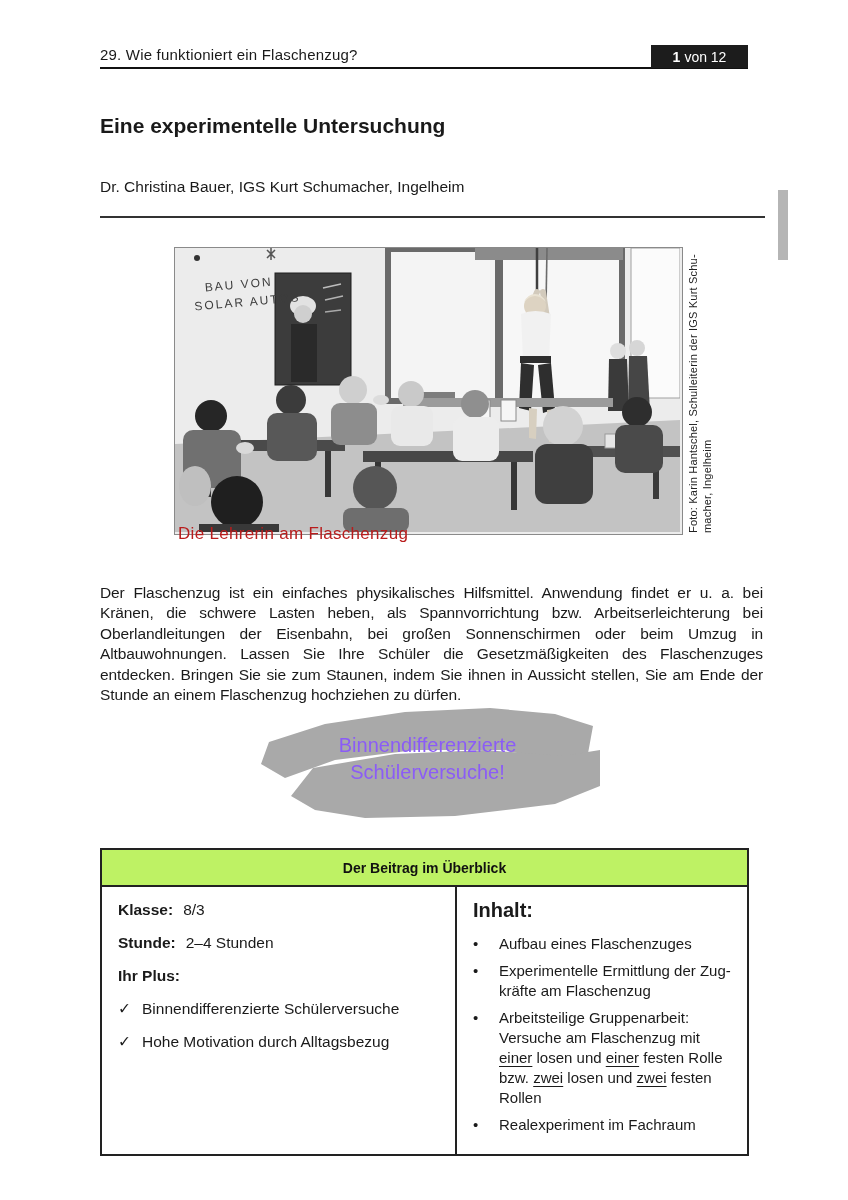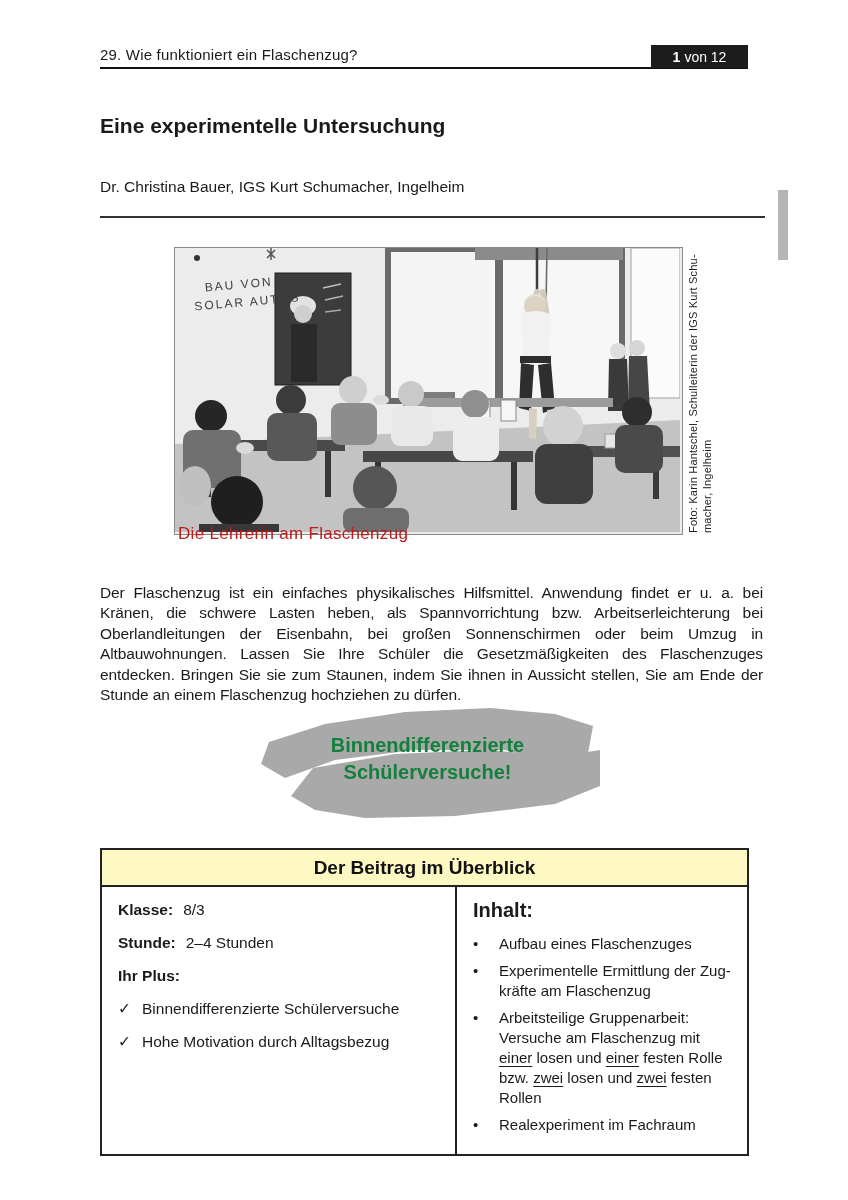--- a/index.html
+++ b/index.html
@@ -40,28 +40,28 @@
   
   .intro{
     position:absolute;left:100px;top:567px;width:663px;
     font-size:15.5px;line-height:20.6px;text-align:justify;letter-spacing:-.1px;
   }
   
   .banner{position:absolute;left:255px;top:700px;width:345px;height:118px;}
   .banner svg{position:absolute;left:0;top:0;}
   .banner-text{
     position:absolute;left:0;top:32px;width:100%;text-align:center;
-    font-weight:bold;font-size:20px;line-height:27px;color:#15803d;
+    font-weight:normal;font-size:20px;line-height:27px;color:#8b5cf6;
   }
   
   .ovw{position:absolute;left:100px;top:848px;width:645px;border:2px solid #222;background:#fff;}
   .ovw-head{
-    height:35px;background:#fef9c3;border-bottom:2px solid #222;
+    height:35px;background:#bef264;border-bottom:2px solid #222;
     display:flex;align-items:center;justify-content:center;
-    font-weight:bold;font-size:19px;color:#111;
+    font-weight:bold;font-size:14px;color:#111;
   }
   .ovw-body{display:flex;}
   .ovw-left{width:323px;border-right:2px solid #222;padding:13px 14px 12px 16px;min-height:183px;}
   .ovw-right{flex:1;padding:13px 12px 12px 16px;}
   .kv{font-size:15.5px;line-height:20px;margin-bottom:13px;}
   .kv .lbl{font-weight:bold;margin-right:10px;margin-top:34px;}
   .check-row{font-size:15.5px;line-height:20px;margin-bottom:13px;display:flex;}
   .check-row .tick{width:24px;flex:0 0 24px;}
   .inhalt-lbl{font-weight:bold;font-size:20px;line-height:20px;margin-bottom:14px;}
   .bullet-row{display:flex;font-size:15px;line-height:20px;margin-bottom:7px;max-width:292px;}

